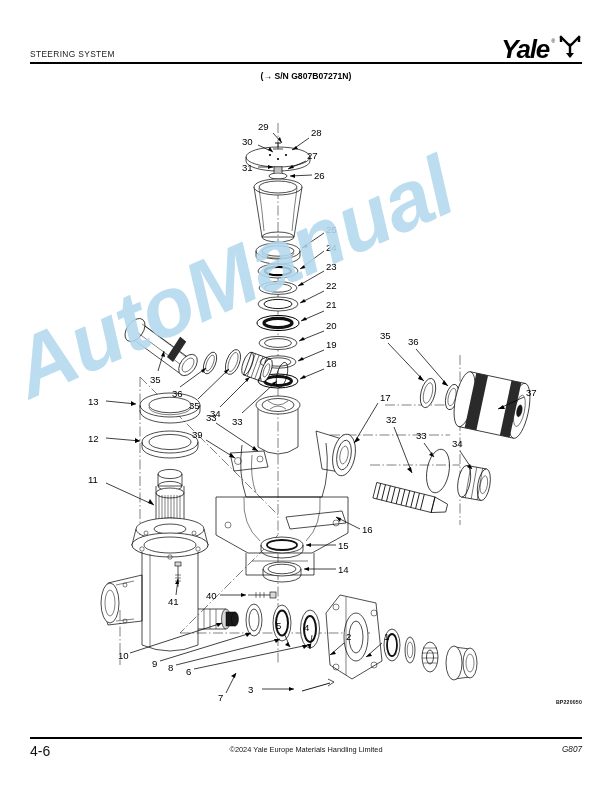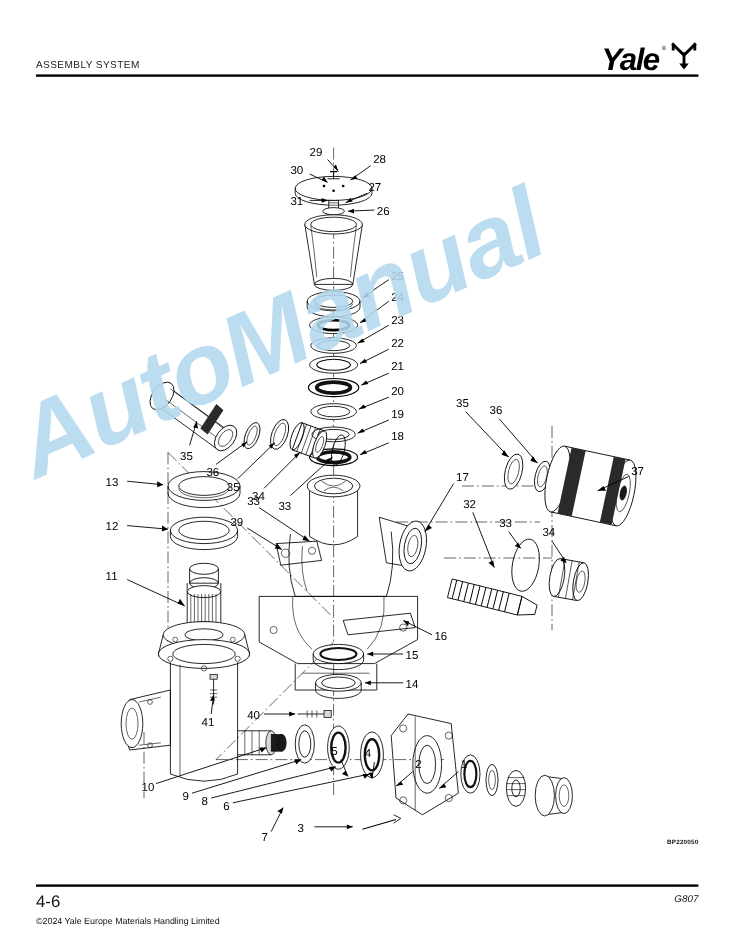--- a/index.html
+++ b/index.html
@@ -171,23 +171,23 @@
     position: absolute;
     left: 0;
     top: 0;
     font-size: 14px;
     font-weight: normal;
     color: #111;
   }
   #footer-copyright {
     position: absolute;
     left: 0;
-    top: 20px;
+    top: 2px;
     width: 552px;
-    text-align: left;
+    text-align: center;
     font-size: 7.4px;
     color: #111;
   }
   #footer-model {
     position: absolute;
     right: 0;
     top: 2px;
     font-size: 8.2px;
     color: #111;
     font-style: italic;
@@ -203,40 +203,41 @@
   .cl { stroke: #000; stroke-width: 0.5; fill: none;
         stroke-dasharray: 10 2.5 1.5 2.5; }
   .lead { stroke: #000; stroke-width: 0.75; fill: none; }
   .numtxt { font-family: "Liberation Sans", sans-serif;
             font-size: 9.6px; fill: #000; }
 </style>
 </head>
 <body>
 
 <div id="header">
-  <div id="header-left-text">ASSEMBLY SYSTEM</div>
+  <div id="header-left-text">STEERING SYSTEM</div>
 
   <div id="yale-logo">
     <div id="yale-wordmark">
       <span>Yale</span>
       <span id="yale-reg">®</span>
     </div>
     <svg id="yale-mark" viewBox="0 0 24 25">
       <path d="M3 2 L11 10 L12 10 L12 20" stroke="#000" stroke-width="2.4" fill="none" stroke-linecap="square"></path>
       <path d="M21 2 L13 10 L12 10" stroke="#000" stroke-width="2.4" fill="none" stroke-linecap="square"></path>
       <path d="M3 2 L3 7" stroke="#000" stroke-width="2.4" fill="none"></path>
       <path d="M21 2 L21 7" stroke="#000" stroke-width="2.4" fill="none"></path>
       <path d="M8 18 L12 23 L16 18 Z" fill="#000"></path>
     </svg>
   </div>
 
   <div id="header-rule"></div>
 </div>
 
 <div id="title-block">
+  <div id="doc-subtitle">(→ S/N G807B07271N)</div>
 </div>
 
 <div id="diagram">
 <svg id="diagram-svg" width="552" height="600" viewBox="0 0 552 600">
 
   <path class="cl" d="M248 18 L248 300"></path>
   <path class="cl" d="M248 300 L248 560"></path>
   <path class="cl" d="M110 272 L248 410"></path>
   <path class="cl" d="M110 272 L110 430"></path>
   <path class="cl" d="M355 300 L430 300"></path>

